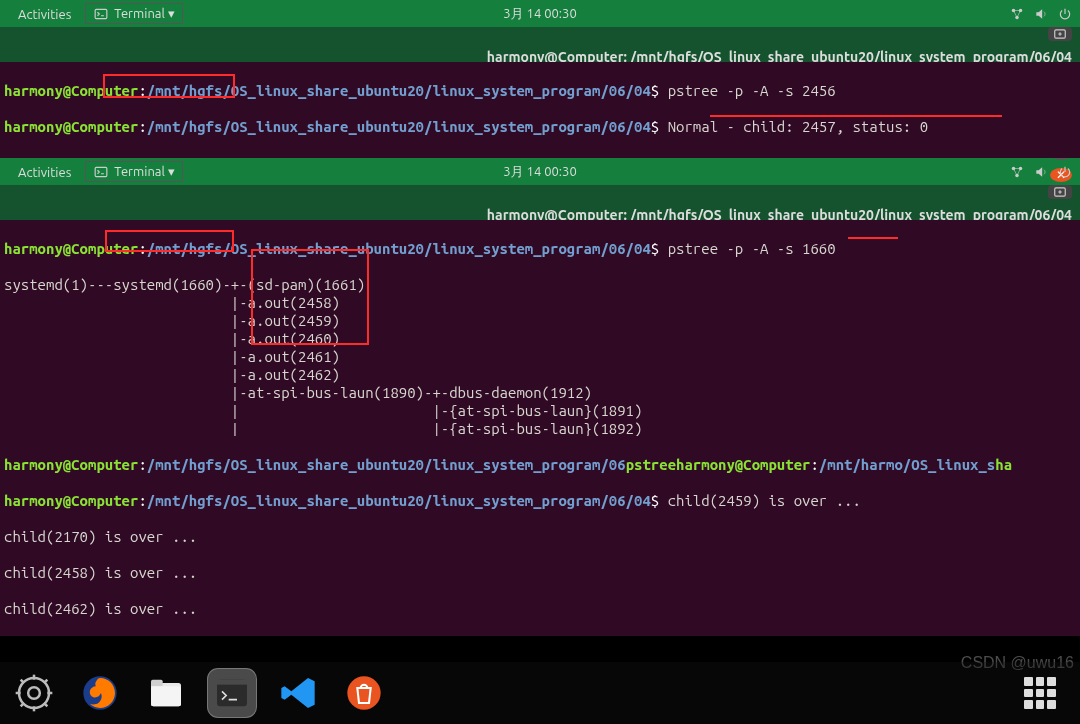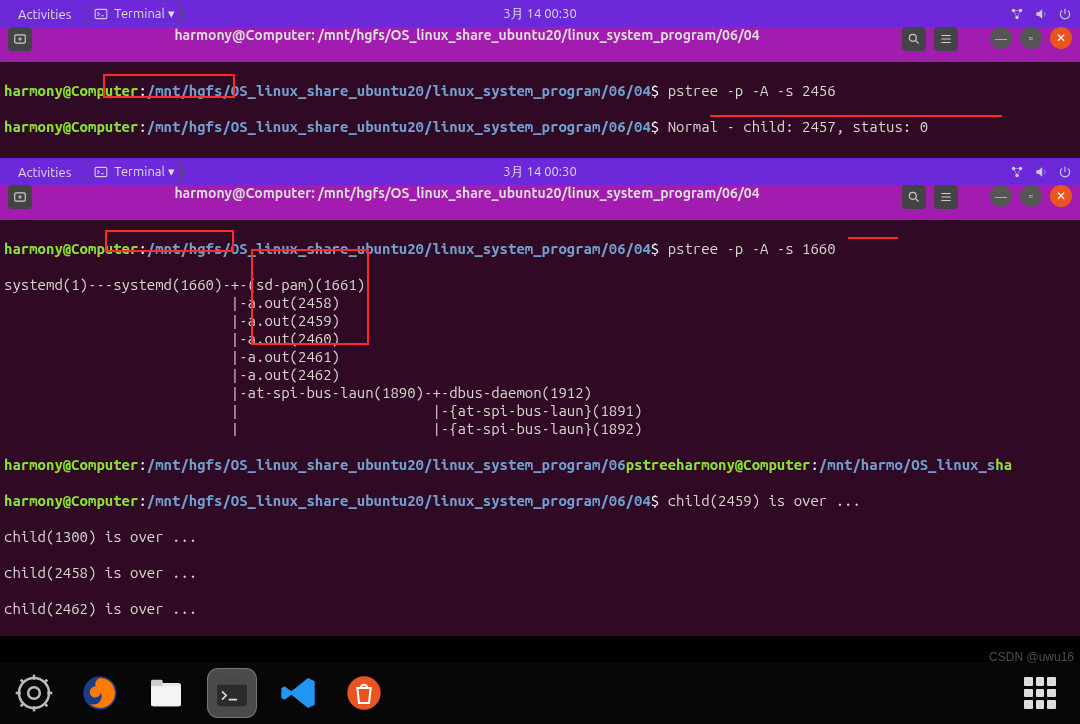--- a/index.html
+++ b/index.html
@@ -1,28 +1,28 @@
 <!DOCTYPE html>
 <html><head>
 <meta charset="utf-8">
 <style>
   * { margin: 0; padding: 0; box-sizing: border-box; }
   html, body { width: 1080px; height: 724px; font-family: Ubuntu, Arial, sans-serif; background: #000; overflow: hidden; }
   .screen { position: relative; width: 1080px; height: 724px; }
 
   
-  .top-panel { display:flex; align-items:center; height:27px; background:#6d28d9; color:#ddd; font-size:13px; padding:0 8px; }
+  .top-panel { display:flex; align-items:center; height:27px; background:#15803d; color:#ddd; font-size:13px; padding:0 8px; }
   .top-panel .act { padding:0 10px }
-  .top-panel .menu { display:flex; align-items:center; gap:6px; margin-left:4px; padding:2px 8px; border:1px solid #555; border-radius:8px;}
+  .top-panel .menu { display:flex; align-items:center; gap:6px; margin-left:4px; padding:2px 8px; border:1px solid #555; border-radius:0;}
   .top-panel .clock { position:absolute; left:50%; transform:translateX(-50%); }
   .top-panel .tray { position:absolute; right:8px; display:flex; gap:10px; align-items:center;}
   .ico { width:14px; height:14px; display:inline-block; }
 
   
-  .title-bar { display:flex; align-items:flex-start; height:35px; background:#a21caf; color:#ddd; padding:0 8px; gap:8px; }
+  .title-bar { display:flex; align-items:flex-end; height:35px; background:#14532d; color:#ddd; padding:0 8px; gap:8px;flex-direction:column; }
   .title-bar .btn { width:24px; height:24px; border-radius:4px; background:#444; display:flex; align-items:center; justify-content:center; }
   .title-bar .title { flex:1; text-align:center; font-weight:bold; font-size:14px; }
   .title-bar .circle { width:22px; height:22px; border-radius:50%; display:flex; align-items:center; justify-content:center; font-size:12px;}
   .title-bar .close { background:#e95420; color:#fff;}
   .title-bar .min, .title-bar .max { background:#555; color:#ccc;}
 
   
   .term { background:#300a24; color:#d7d7cf; font-family:"Ubuntu Mono","DejaVu Sans Mono",monospace; font-size:15px; line-height:18px; white-space:pre; padding:2px 4px; position:relative; overflow:hidden;}
   .p-user {color:#8ae234; font-weight:bold;}
   .p-path {color:#729fcf; font-weight:bold;}
@@ -33,21 +33,21 @@
 
   
   .dock { position:absolute; bottom:0; left:0; right:0; height:62px; display:flex; align-items:center; padding-left:10px; gap:18px; background:rgba(20,20,20,0.35);}
   .dock .app { width:48px; height:48px; border-radius:10px; display:flex; align-items:center; justify-content:center; position:relative;}
   .dock .app.active { background:#4a4a4a; box-shadow:0 0 0 1px #777; }
   .dock .grid { position:absolute; right:16px; }
   .grid-dots{ width:32px; height:32px; display:grid; grid-template:repeat(3,1fr)/repeat(3,1fr); gap:3px;}
   .grid-dots span{ background:#ddd; border-radius:1px;}
   .app svg { width:40px; height:40px; }
 
-  .watermark { position:absolute; right:6px; bottom:60px; color:#a9a9a9; font-size:12px; opacity:.45; font-family:sans-serif; }
+  .watermark { position:absolute; right:6px; bottom:52px; color:#a9a9a9; font-size:16px; opacity:.45; font-family:sans-serif; }
   .term-line { display:block; }
 </style>
 </head>
 <body>
 
 <div class="screen">
 
   <div class="top-panel">
     <span class="act">Activities</span>
     <span class="menu">
@@ -165,21 +165,21 @@
 <span class="term-line"><span class="p-user">harmony@Computer</span><span style="color:#fff">:</span><span class="p-path">/mnt/hgfs/OS_linux_share_ubuntu20/linux_system_program/06/04</span><span style="color:#fff">$ </span><span>pstree -p -A -s 1660</span></span>
 <span id="tree-lines"><span class="term-line">systemd(1)---systemd(1660)-+-(sd-pam)(1661)</span><span class="term-line">                           |-a.out(2458)</span><span class="term-line">                           |-a.out(2459)</span><span class="term-line">                           |-a.out(2460)</span><span class="term-line">                           |-a.out(2461)</span><span class="term-line">                           |-a.out(2462)</span><span class="term-line">                           |-at-spi-bus-laun(1890)-+-dbus-daemon(1912)</span><span class="term-line">                           |                       |-{at-spi-bus-laun}(1891)</span><span class="term-line">                           |                       |-{at-spi-bus-laun}(1892)</span></span>
     <div class="red-box" style="left:105px; top:10px; width:129px; height:22px;"></div>
     <div class="red-box" style="left:251px; top:29px; width:118px; height:96px;"></div>
     <div class="red-under" style="left:848px; top:17px; width:50px;"></div>
   </div>
 
   <div class="term" style="height:200px">
 <span class="term-line"><span class="p-user">harmony@Computer</span><span style="color:#fff">:</span><span class="p-path">/mnt/hgfs/OS_linux_share_ubuntu20/linux_system_program/06</span><span class="p-user">pstree</span><span class="p-user">harmony@Computer</span><span style="color:#fff">:</span><span class="p-path">/mnt/harmo/OS_linux_s</span><span class="p-user">ha</span></span>
 <span class="term-line"><span class="p-user">harmony@Computer</span><span style="color:#fff">:</span><span class="p-path">/mnt/hgfs/OS_linux_share_ubuntu20/linux_system_program/06/04</span><span style="color:#fff">$ </span><span>child(2459) is over ...</span></span>
-<span class="term-line">child(1300) is over ...</span>
+<span class="term-line">child(2170) is over ...</span>
 <span class="term-line">child(2458) is over ...</span>
 <span class="term-line">child(2462) is over ...</span>
 
 
 
 
   </div>
 
   <div class="watermark">CSDN @uwu16</div>
 

